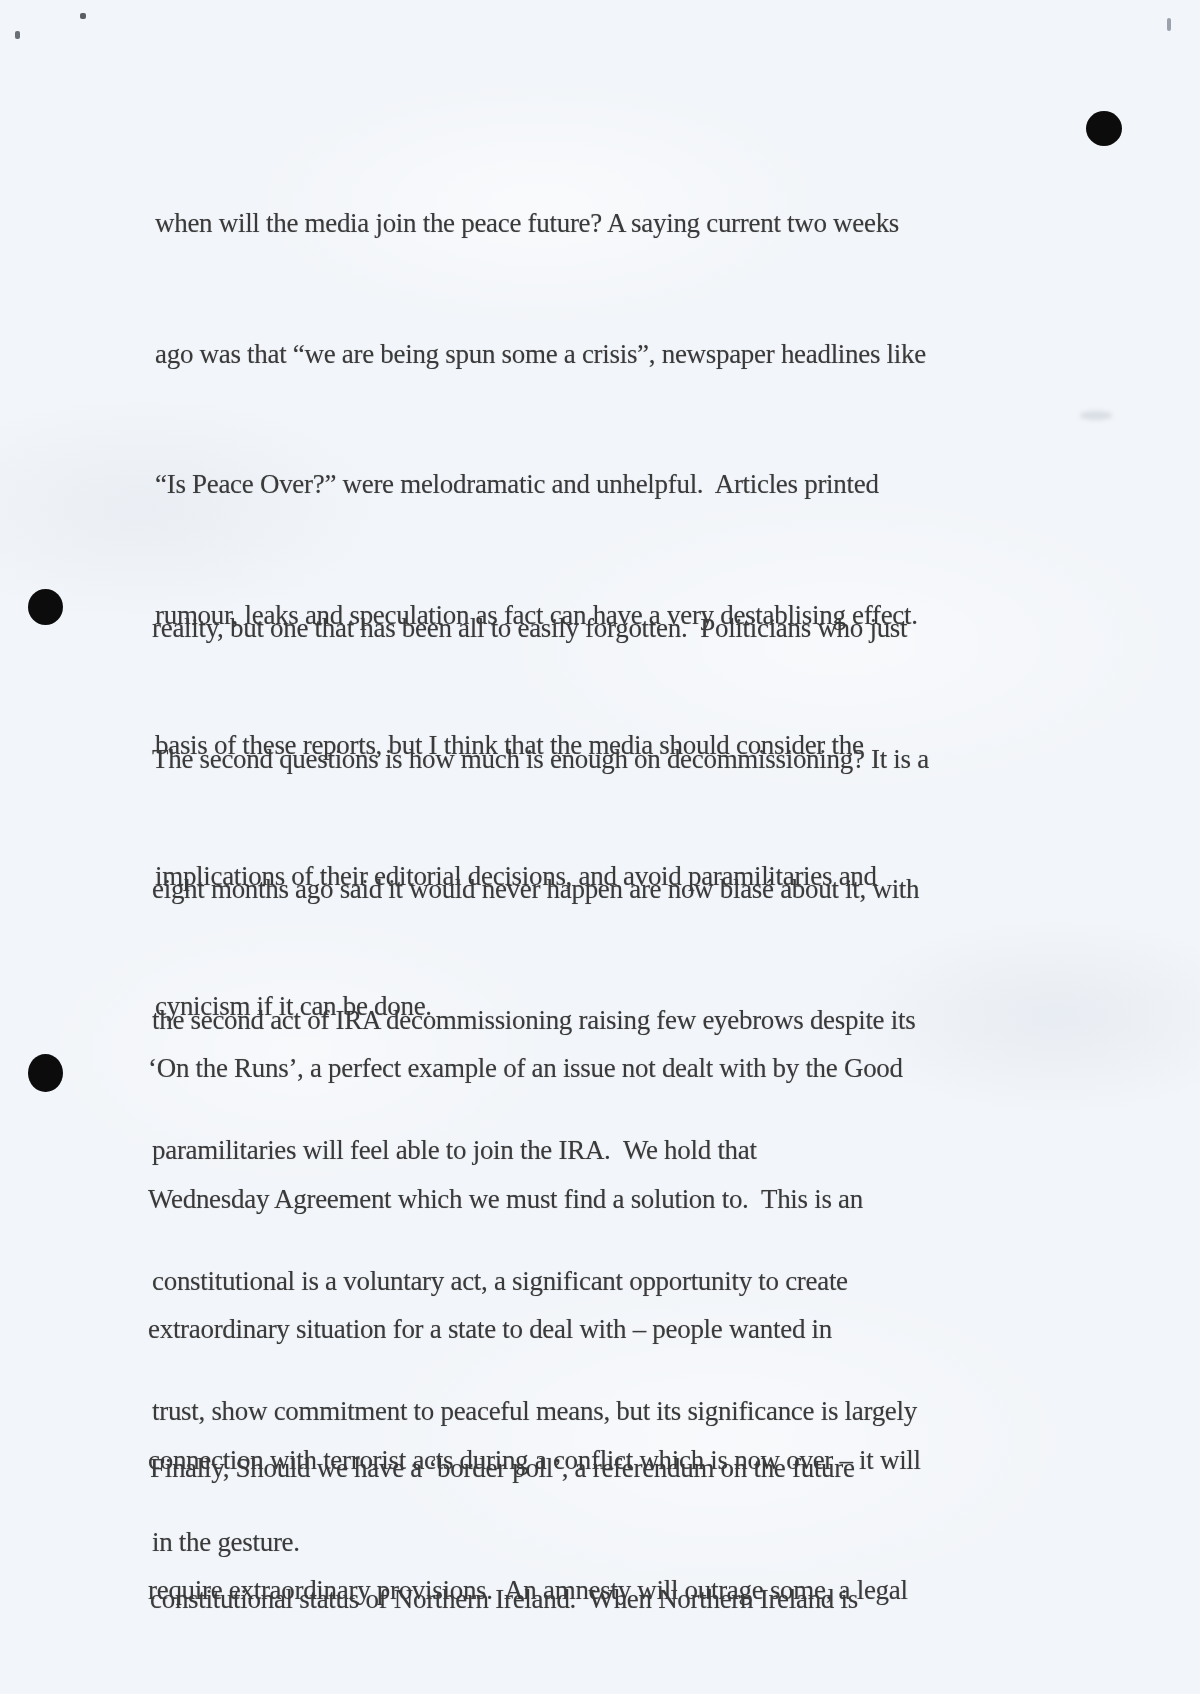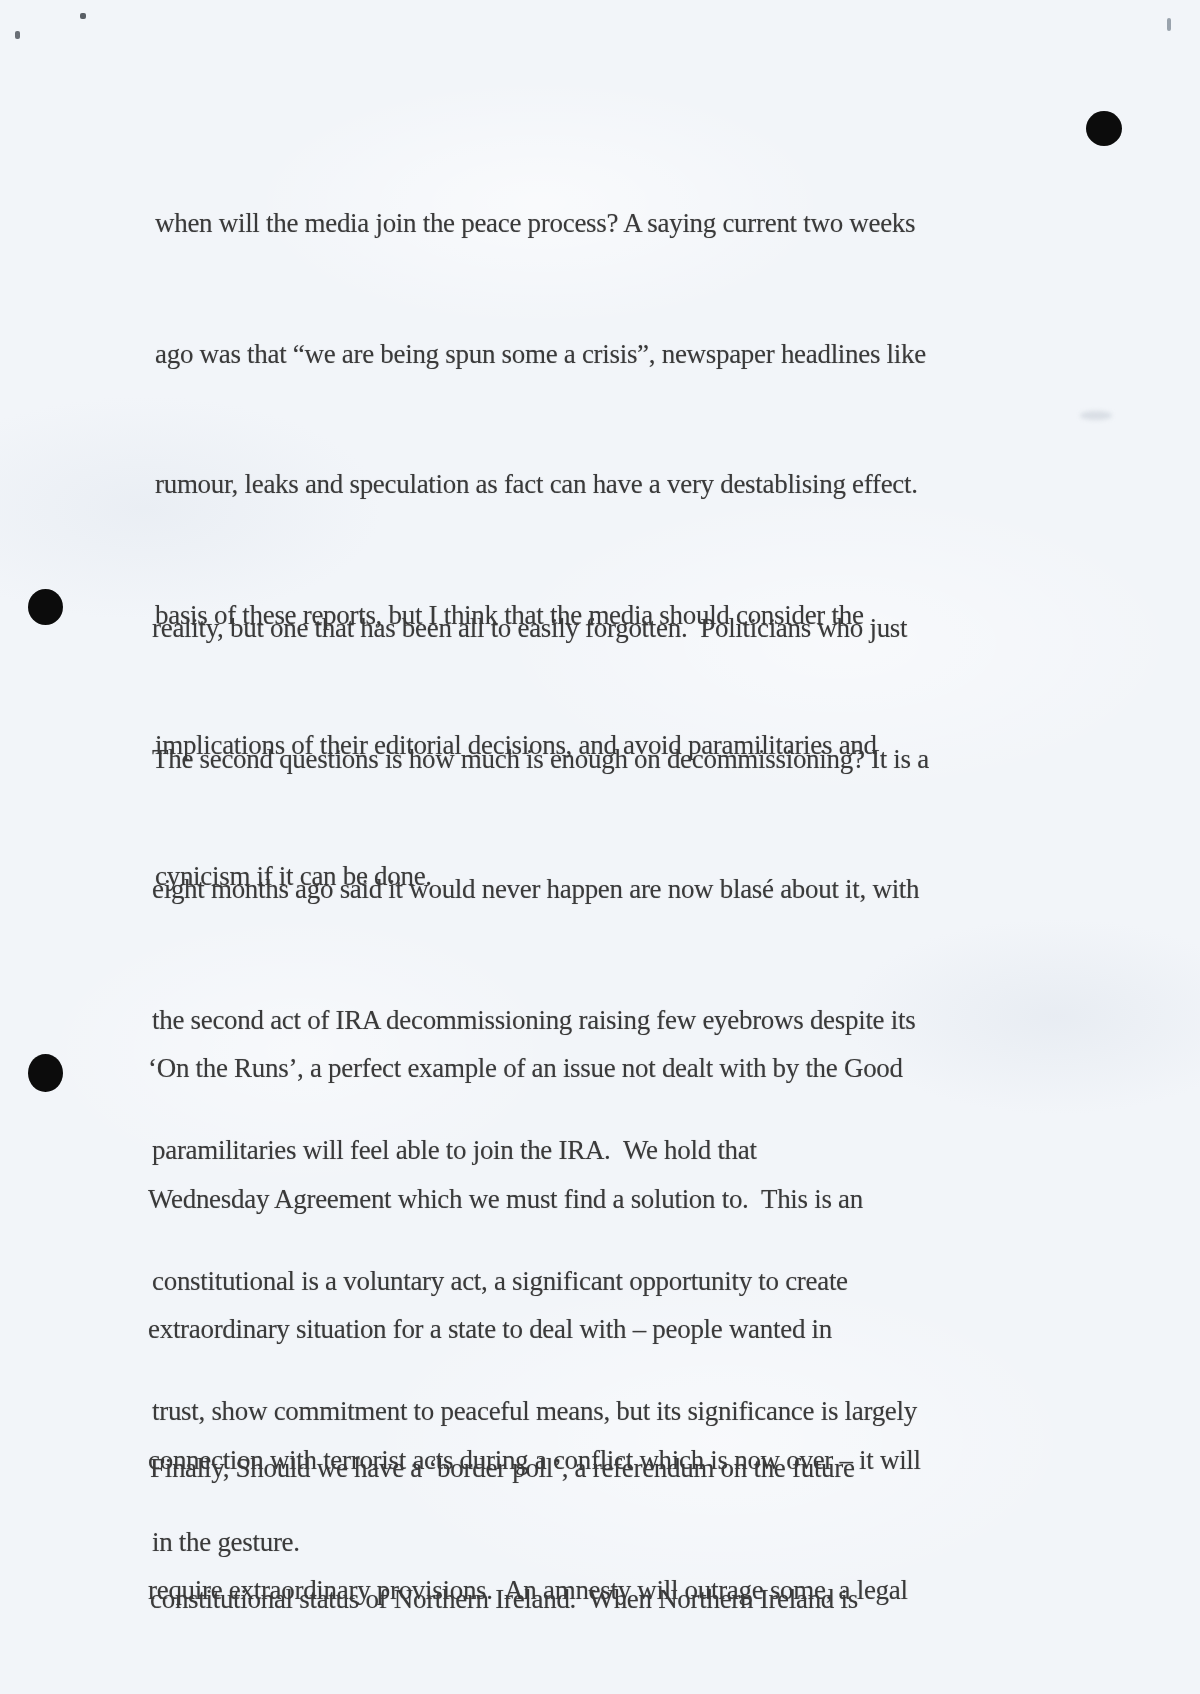--- a/index.html
+++ b/index.html
@@ -55,22 +55,23 @@
 
 <div class="speck" style="left:80px; top:13px; width:6px; height:6px; background:#5a5f66;"></div>
 <div class="speck" style="left:15px; top:31px; width:5px; height:8px; background:#6a6f76;"></div>
 <div class="speck" style="left:1167px; top:18px; width:4px; height:13px; background:#9aa3ad;"></div>
 <div class="scan-dot" style="left:1086px; top:111px; width:36px; height:35px;"></div>
 <div class="scan-dot" style="left:28px; top:589px; width:35px; height:36px;"></div>
 <div class="scan-dot" style="left:28px; top:1054px; width:35px; height:38px;"></div>
 <div class="smudge" style="left:1080px; top:411px; width:32px; height:9px; background:#d9dee5;"></div>
 
 <div class="paragraph" style="left:155px; top:115px;">
-  <div class="text-line">when will the media join the peace process? A saying current two weeks</div>
+  <div class="text-line">when will the media join the peace future? A saying current two weeks</div>
   <div class="text-line">ago was that “we are being spun some a crisis”, newspaper headlines like</div>
+  <div class="text-line">“Is Peace Over?” were melodramatic and unhelpful.  Articles printed</div>
   <div class="text-line">rumour, leaks and speculation as fact can have a very destablising effect.</div>
   <div class="text-line">basis of these reports, but I think that the media should consider the</div>
   <div class="text-line">implications of their editorial decisions, and avoid paramilitaries and</div>
   <div class="text-line">cynicism if it can be done.</div>
 </div>
 
 <div class="paragraph" style="left:152px; top:520px;">
   <div class="text-line">reality, but one that has been all to easily forgotten.  Politicians who just</div>
   <div class="text-line">The second questions is how much is enough on decommissioning? It is a</div>
   <div class="text-line">eight months ago said it would never happen are now blasé about it, with</div>

